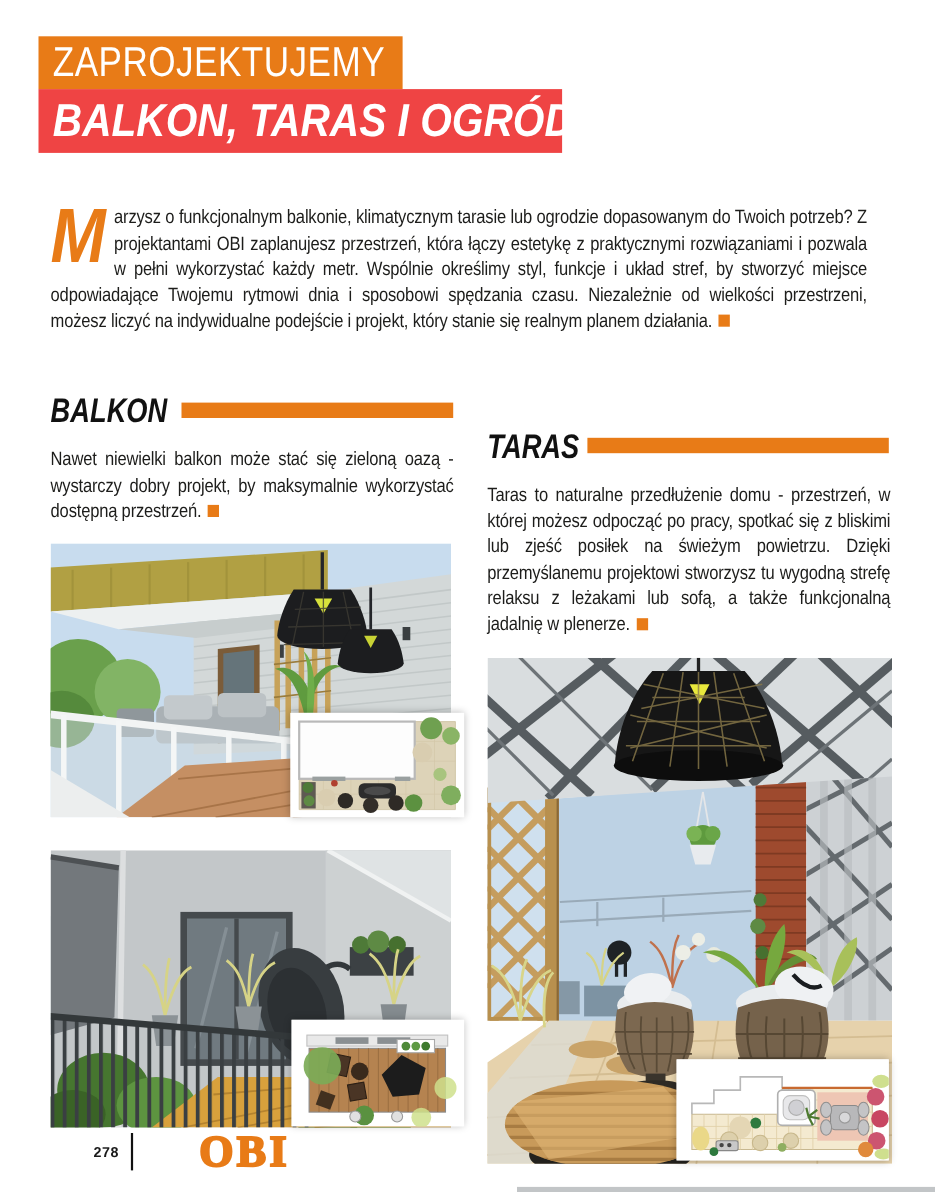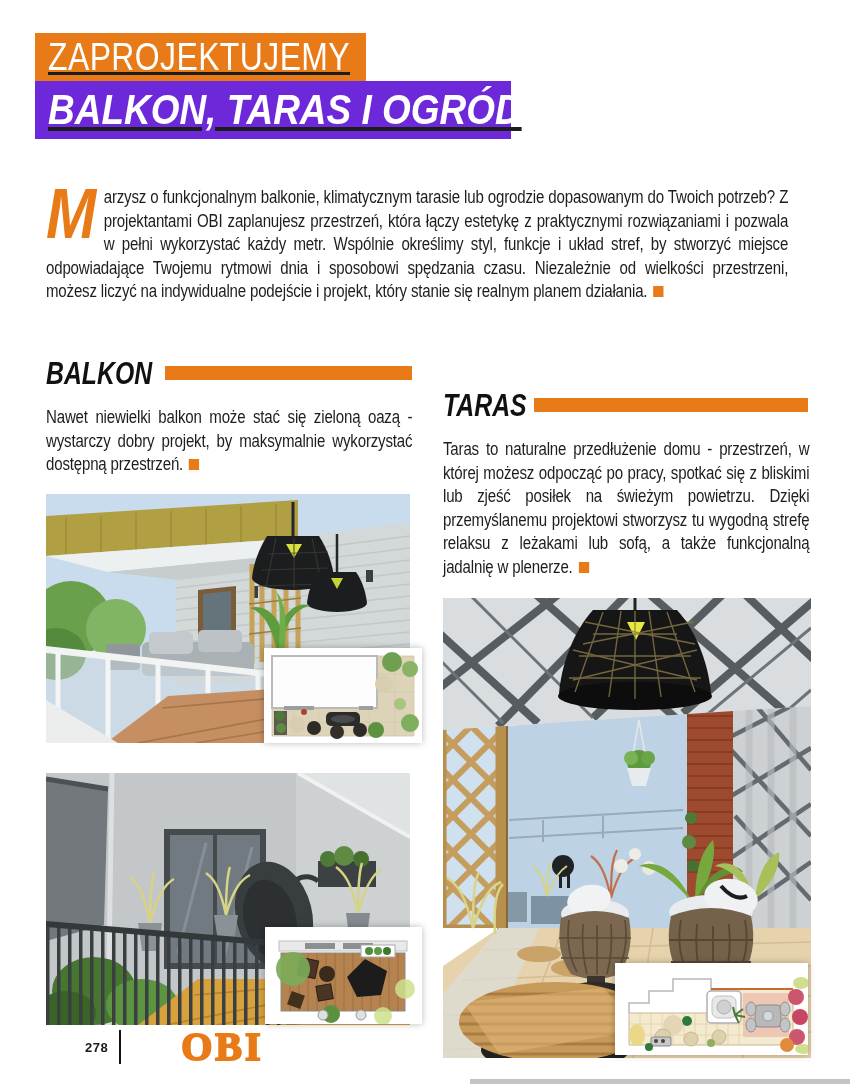--- a/index.html
+++ b/index.html
@@ -2,31 +2,31 @@
 <html><head>
 <meta charset="utf-8">
 <style>
   html,body { margin:0; padding:0; background:#ffffff; }
   .page {
     position:relative; width:850px; height:1084px; background:#ffffff;
     font-family:"Liberation Sans", sans-serif; color:#1d1d1b; overflow:hidden;
   }
 
   
-  .banner { position:absolute; left:35px; top:33px;text-decoration:underline; }
+  .banner { position:absolute; left:35px; top:33px; }
   .banner-l1 {
     background:#e87b17; width:331px; height:48px;
     display:flex; align-items:center; padding-left:13px; box-sizing:border-box;
   }
   .banner-l1 span {
     color:#fff; font-size:38px; font-weight:400; white-space:nowrap;
     transform:scaleX(0.84); transform-origin:0 50%; letter-spacing:0.5px;
   }
   .banner-l2 {
-    background:#6d28d9; width:476px; height:58px;
+    background:#ef4444; width:476px; height:58px;
     display:flex; align-items:center; padding-left:13px; box-sizing:border-box;
   }
   .banner-l2 span {
     color:#fff; font-size:42px; font-weight:700; font-style:italic; white-space:nowrap;
     transform:scaleX(0.88); transform-origin:0 50%;
   }
 
   
   .intro { position:absolute; left:46px; top:186px; width:863px;
     transform:scaleX(0.86); transform-origin:0 0; }

